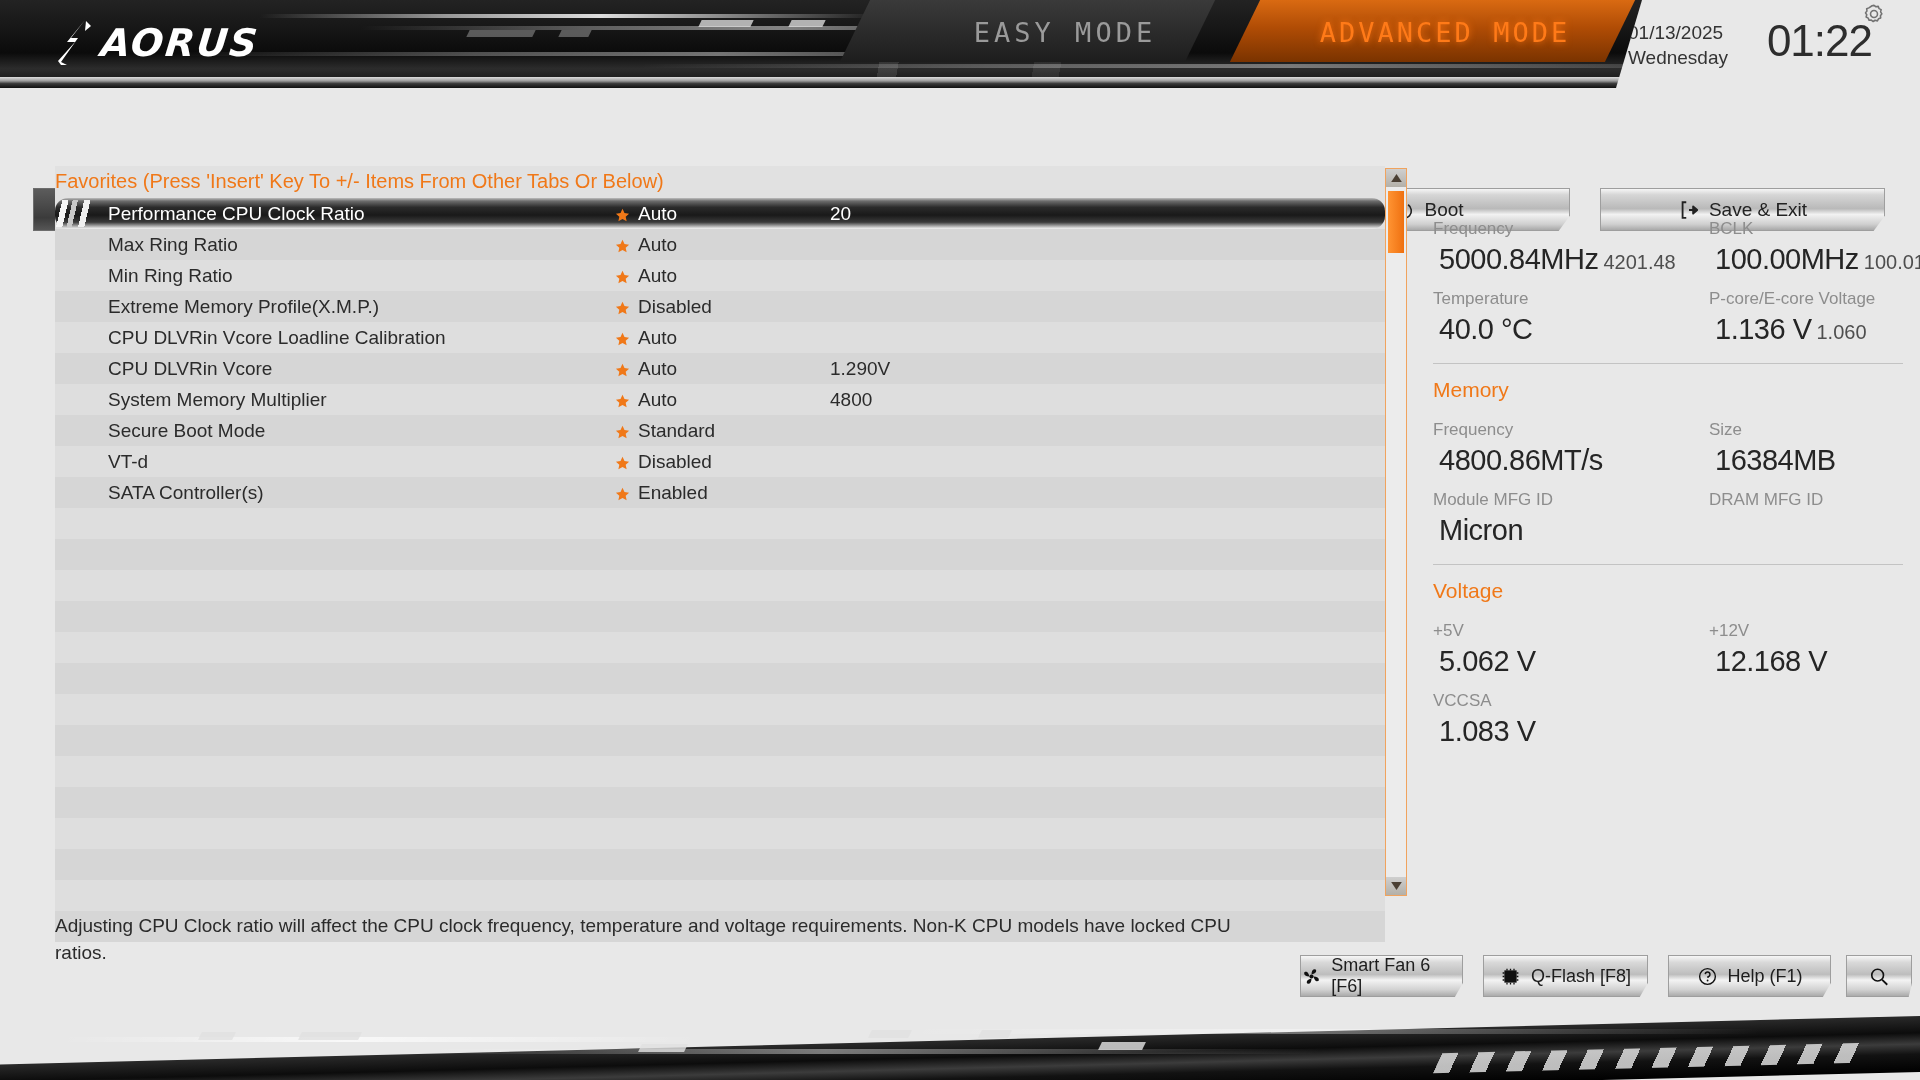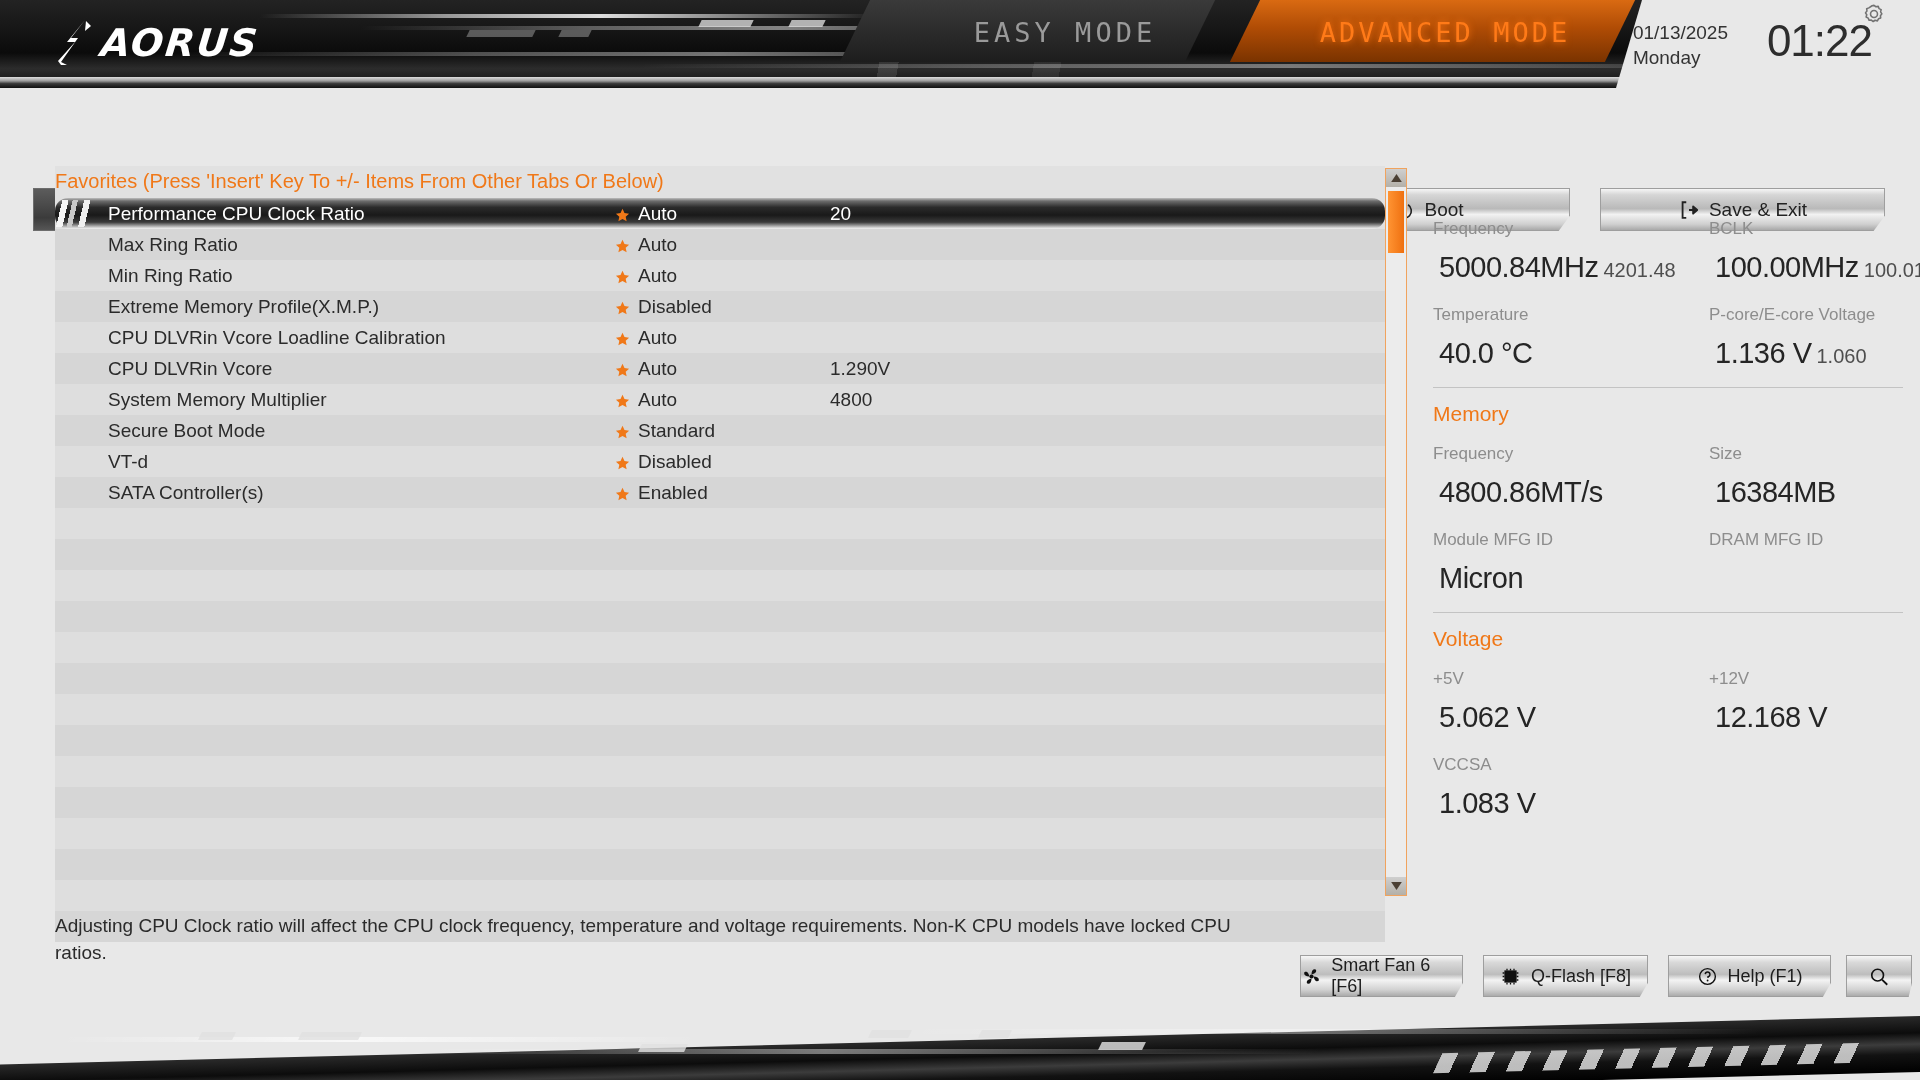--- a/index.html
+++ b/index.html
@@ -171,21 +171,21 @@
   .helptext {
     position:absolute; left:55px; top:912px; width:1230px;
     font-size:19px; line-height:27px; color:#2b2b2b;
   }
 
   
   .info { position:absolute; left:1433px; top:210px; width:470px; }
   .info-head {
     font-size:21px; color:#f07818; margin-bottom:9px;
   }
-  .info-grid { display:grid; grid-template-columns:276px 1fr; row-gap:12px; }
+  .info-grid { display:grid; grid-template-columns:276px 1fr; row-gap:4px; }
   .ik { font-size:17px; color:#8d8d8d; padding-top:9px; }
   .iv { font-size:29px; color:#252525; letter-spacing:-.5px; }
   .iv .sub { font-size:20px; color:#4e4e4e; letter-spacing:0; margin-left:5px; }
   .iv.indent { padding-left:6px; }
   .hr { height:1px; background:#c3c3c3; margin:17px 0 14px 0; }
 
   
   .botbtn {
     position:absolute; top:955px; height:42px;
     display:flex; align-items:center; justify-content:center; gap:9px;
@@ -249,21 +249,21 @@
   <div class="mode-adv"></div>
   <div class="mode-adv-label">ADVANCED MODE</div>
 
   <div class="hdr-right">
     <svg class="gear-top" viewBox="0 0 24 24">
       <path fill="none" stroke="#555" stroke-width="1.7" d="M12 8.2a3.8 3.8 0 1 0 0 7.6 3.8 3.8 0 0 0 0-7.6z"></path>
       <path fill="none" stroke="#555" stroke-width="1.7" stroke-linejoin="round" d="M12 2.6l2.1 1.5 2.5-.4.9 2.4 2.3 1.1-.6 2.5 1.4 2.1-1.6 2 .3 2.5-2.4.9-1.2 2.3-2.5-.7-2.1 1.4-2-1.6-2.5.3-.9-2.4-2.3-1.2.7-2.5-1.4-2 1.6-2.1-.3-2.5 2.4-.9L9.9 3z"></path>
     </svg>
     <div class="clock-date">
       <div>01/13/2025</div>
-      <div>Monday</div>
+      <div>Wednesday</div>
     </div>
     <div class="clock-time">01:22</div>
   </div>
 </div>
 
 <div class="navbar">
 
   <div class="tab active" style="left:33px; width:265px;">
     <span class="tab-ico">
       <svg viewBox="0 0 22 22" width="20" height="20">

